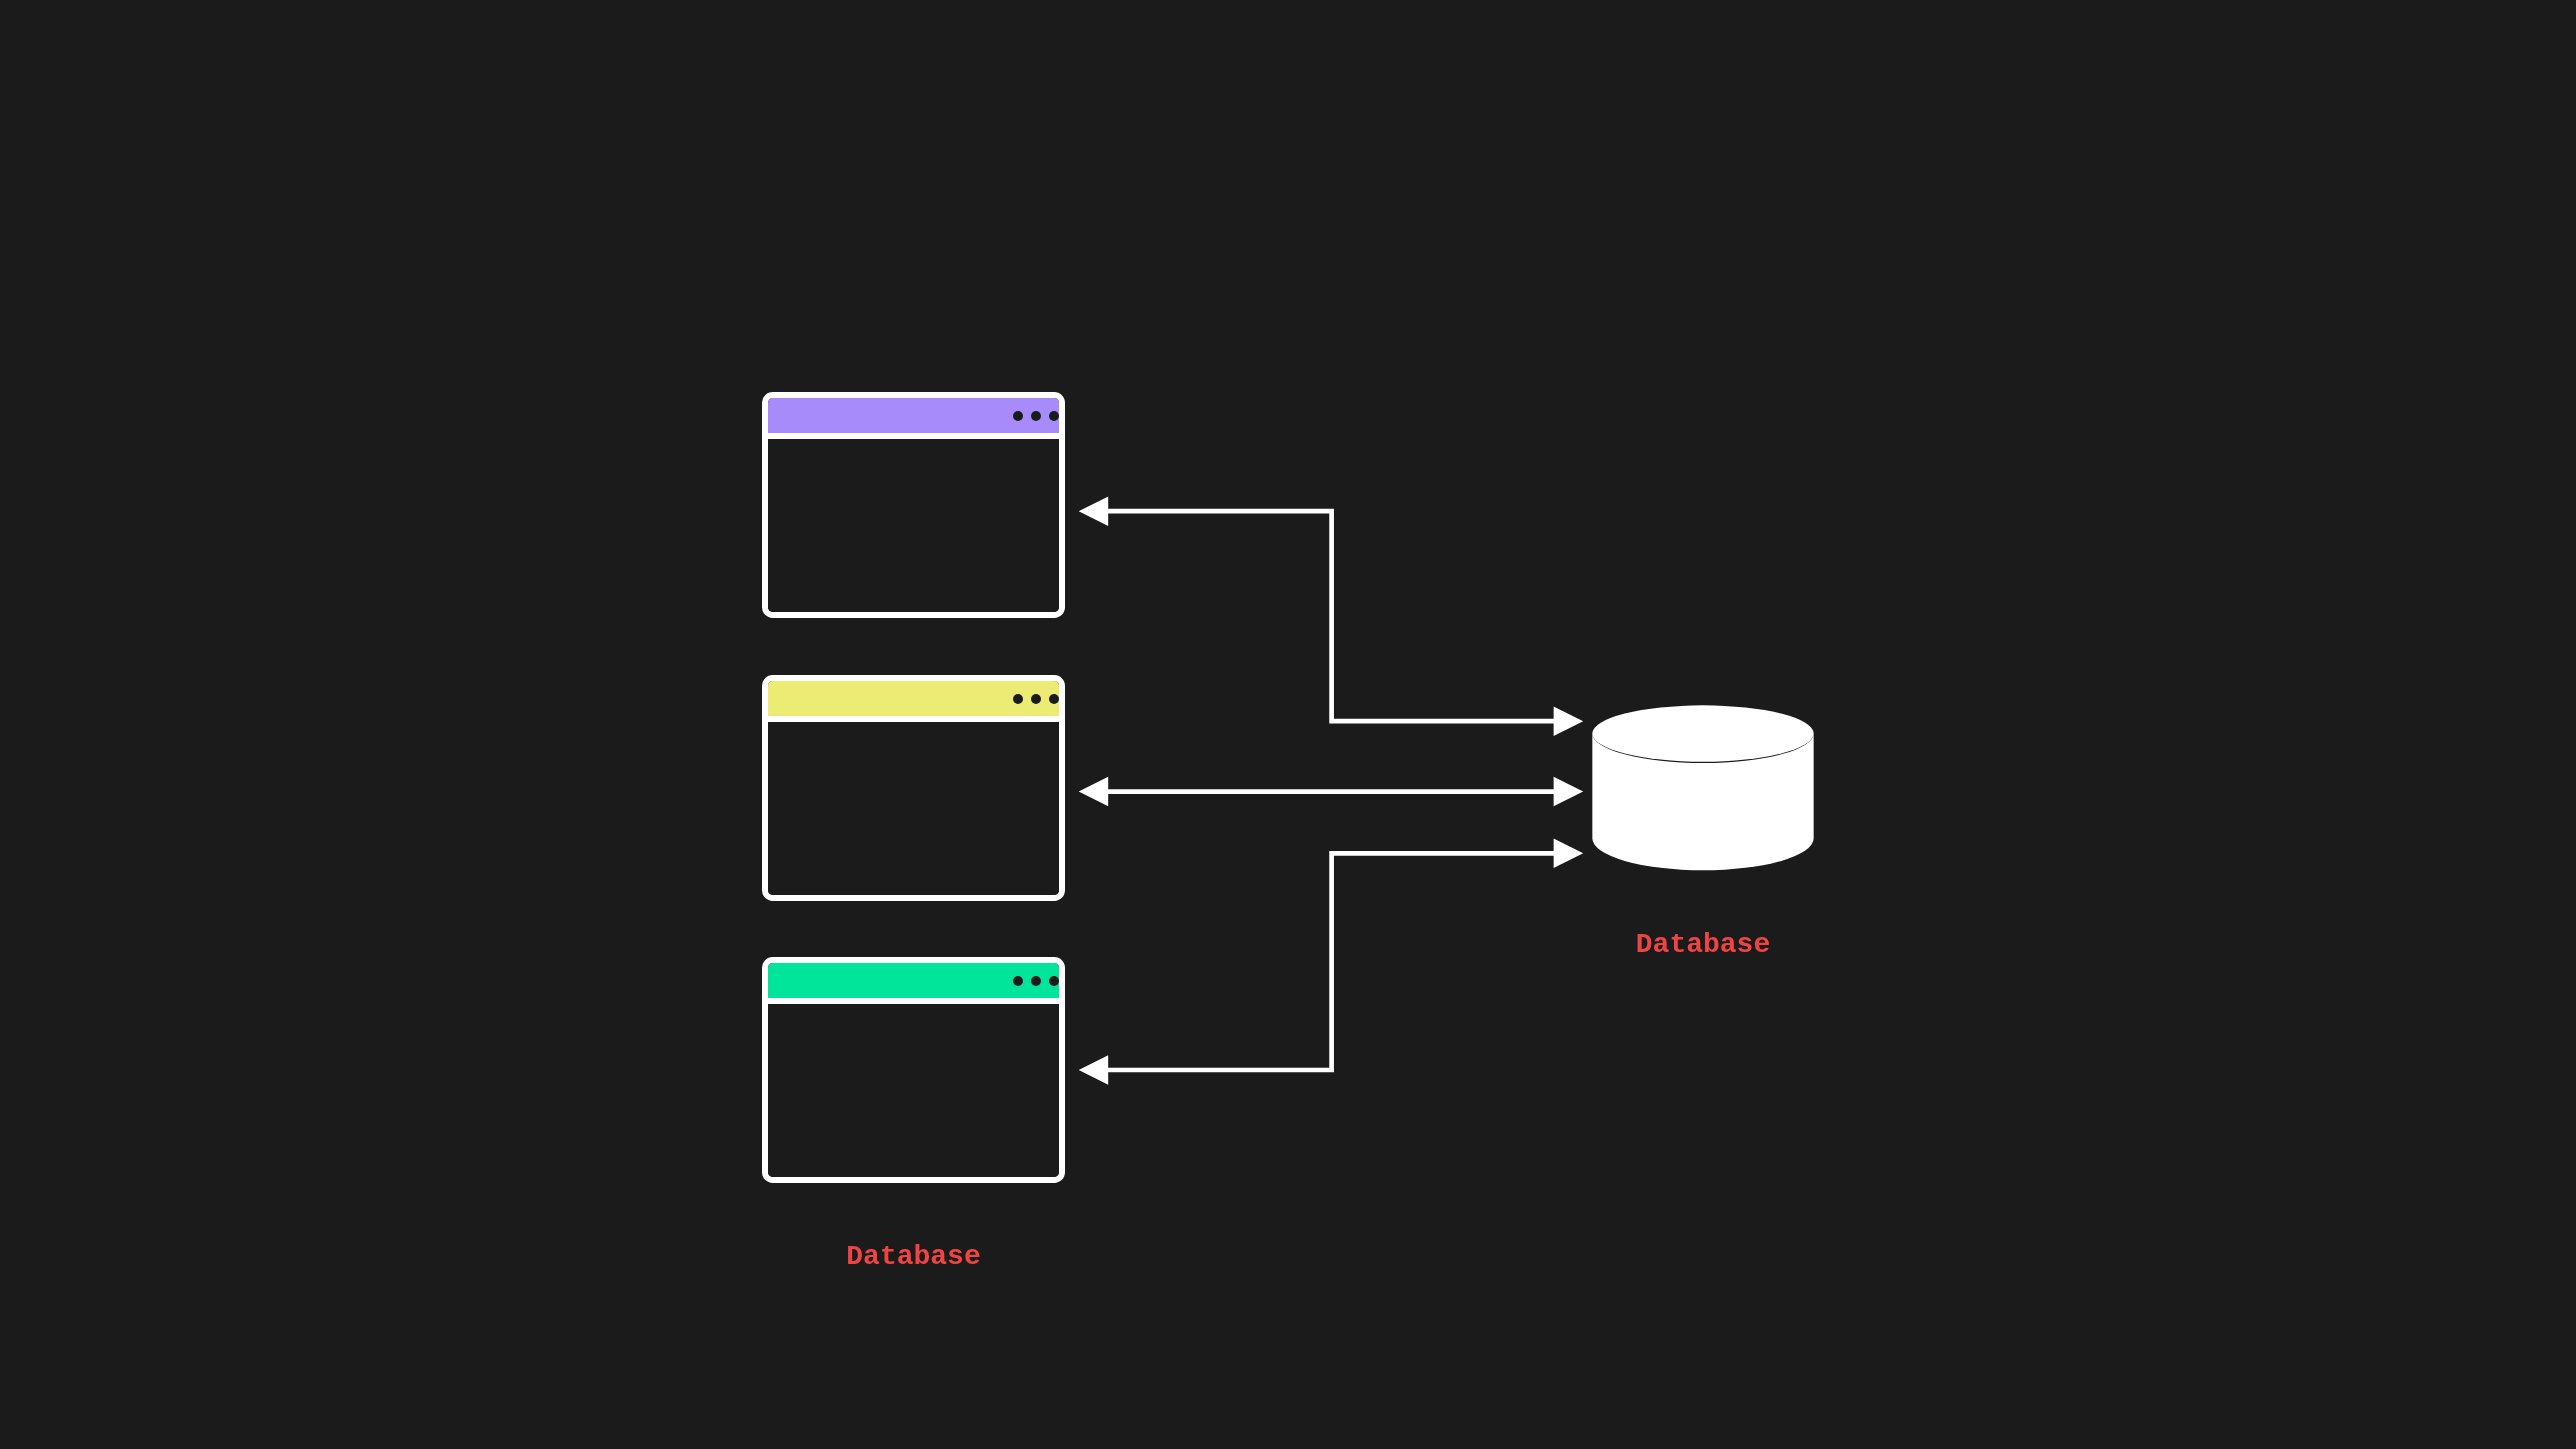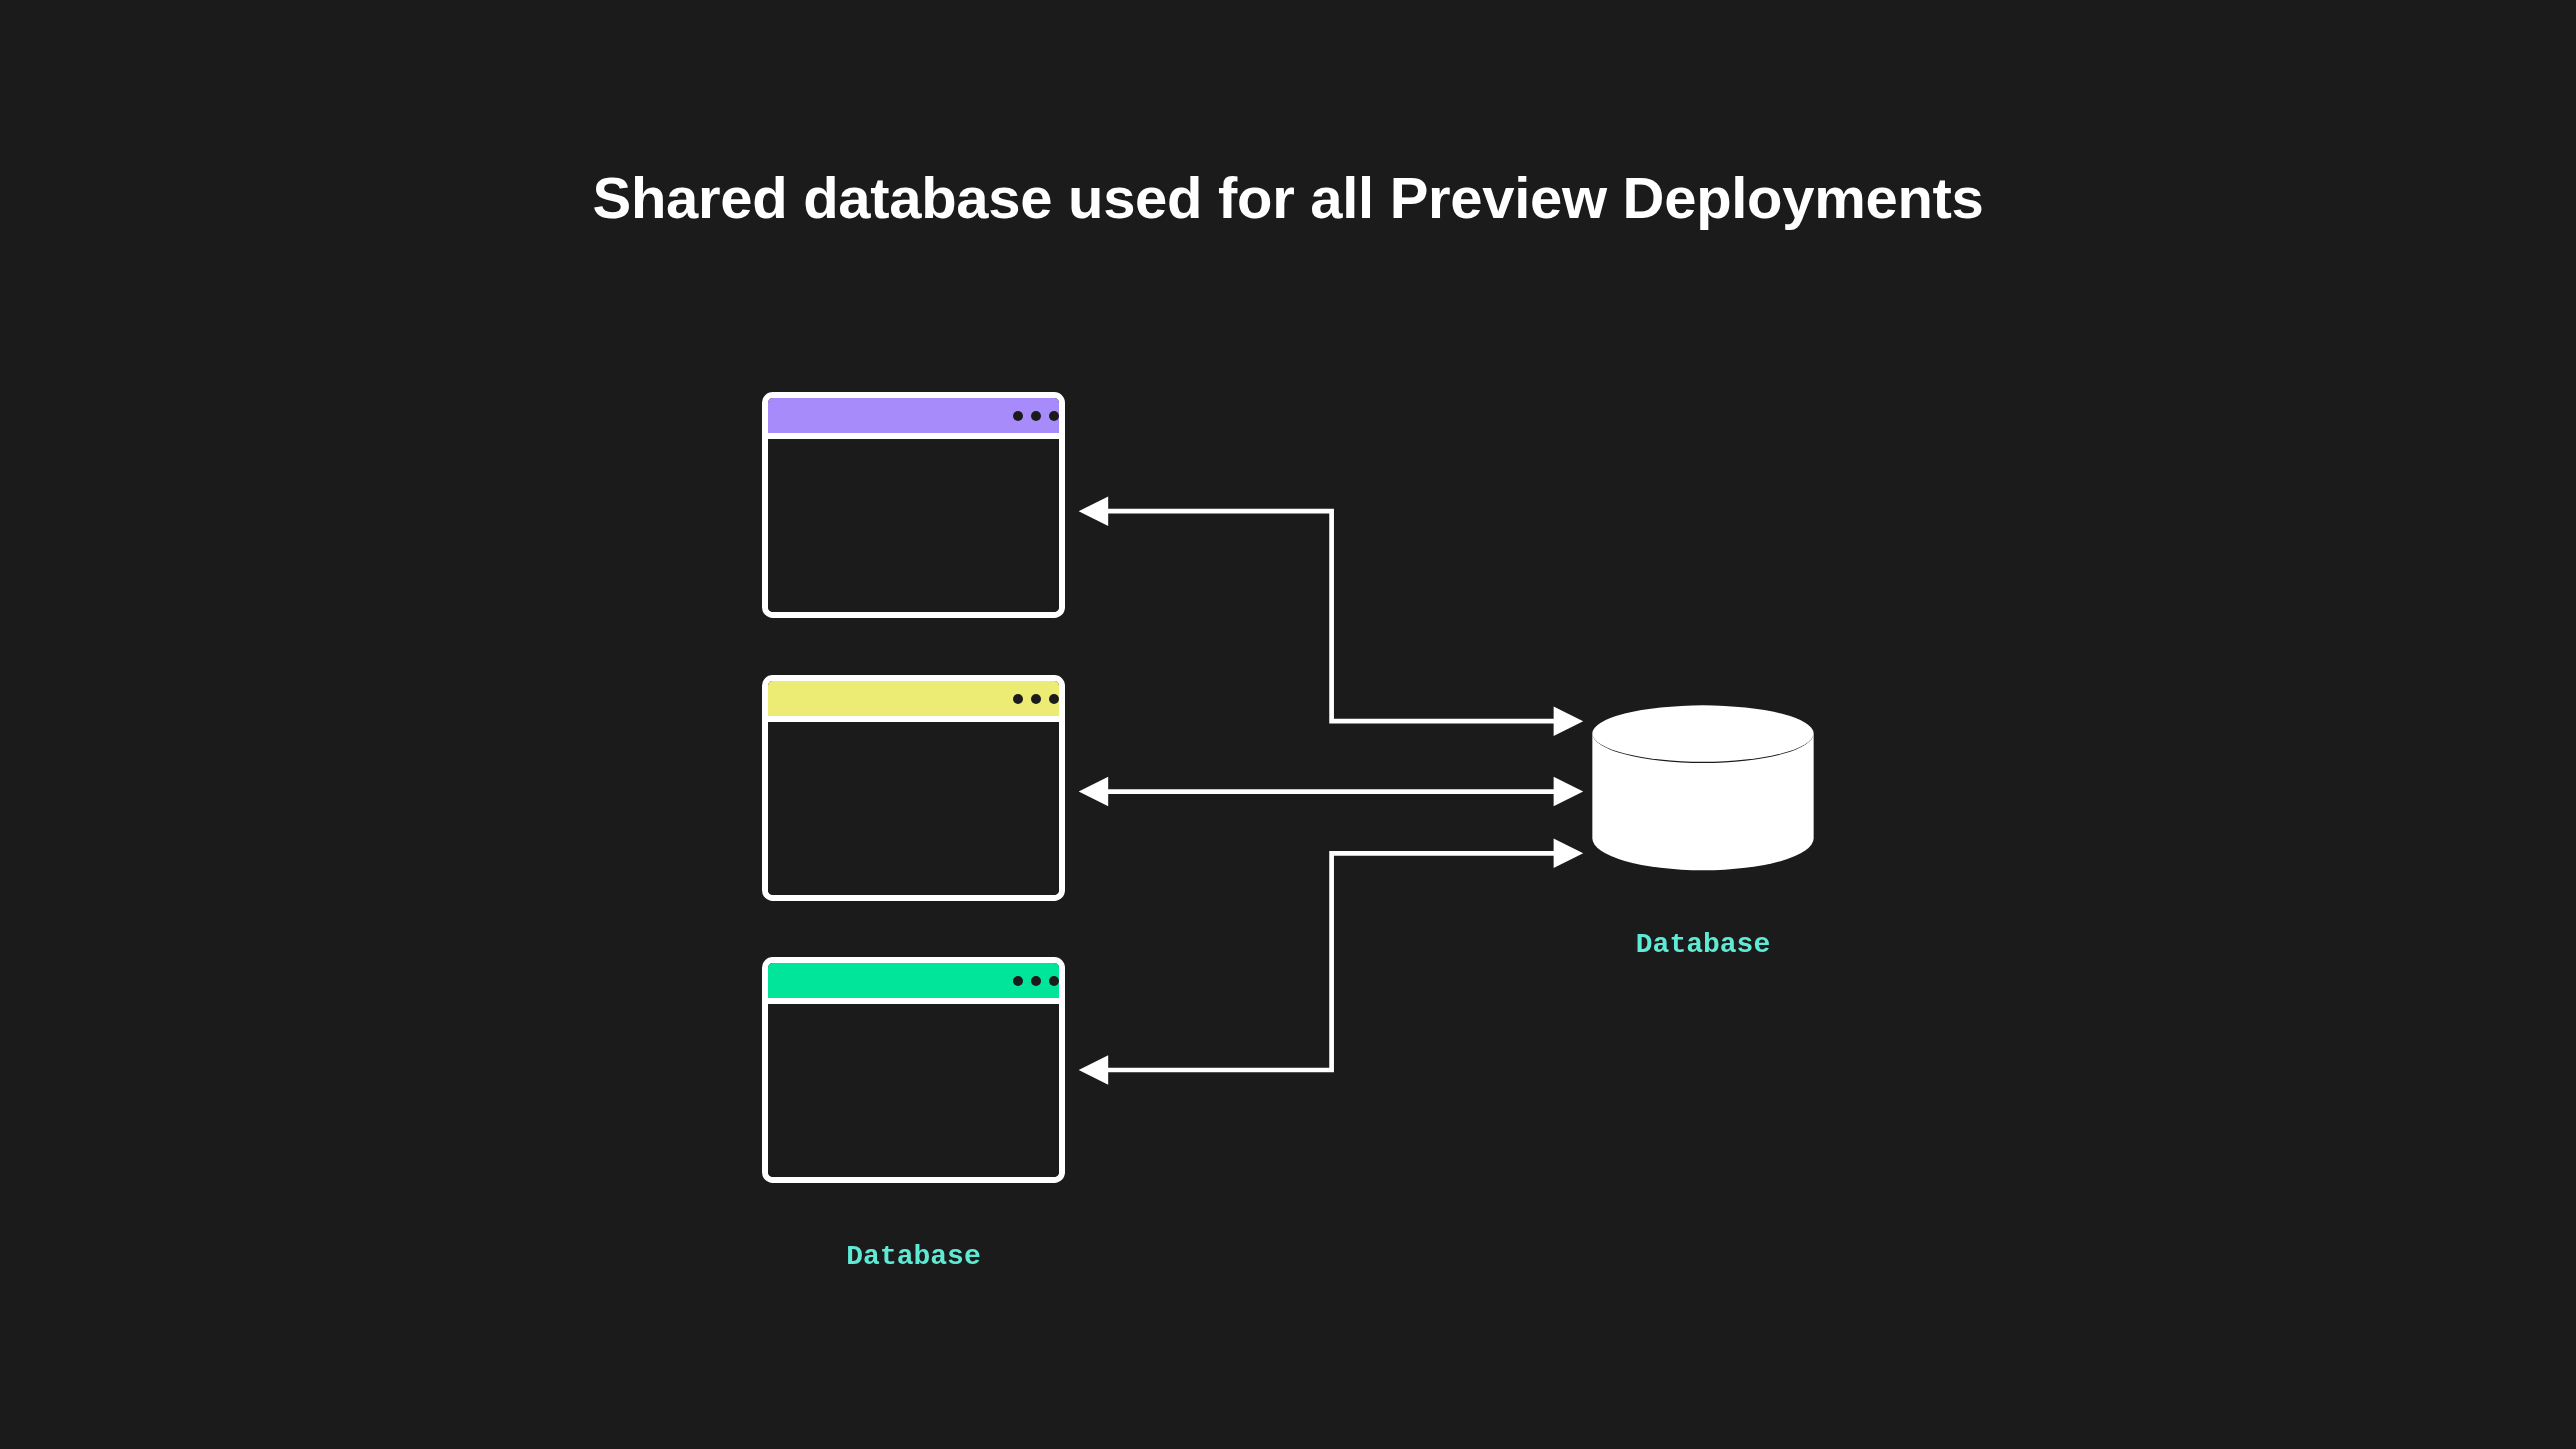--- a/index.html
+++ b/index.html
@@ -81,21 +81,21 @@
     width: 224px;
     height: 169px;
   }
 
   
   .diagram-label {
     position: absolute;
     font-family: "Liberation Mono", monospace;
     font-weight: bold;
     font-size: 28px;
-    color: #5eead4;
+    color: #ef4444;
     white-space: nowrap;
     text-align: center;
   }
   #label-previews {
     left: 762px;
     top: 1241px;
     width: 303px;
   }
   #label-database {
     left: 1591px;
@@ -121,21 +121,20 @@
   }
   .conn-head {
     fill: #ffffff;
   }
 </style>
 </head>
 <body style="background: rgb(27, 27, 27);">
 
 <div id="stage" style="background: rgb(27, 27, 27);">
 
-  <div id="page-title" style="color: rgb(255, 255, 255);">Shared database used for all Preview Deployments</div>
 
   <div class="browser-window" id="window-1" style="left:762px; top:392px; width:303px; height:226px;">
     <div class="browser-titlebar" style="background:#a78bfa;">
       <div class="window-dots">
         <span class="window-dot" style="background: rgb(27, 27, 27);"></span>
         <span class="window-dot" style="background: rgb(27, 27, 27);"></span>
         <span class="window-dot" style="background: rgb(27, 27, 27);"></span>
       </div>
     </div>
     <div class="browser-body" style="height:173px;"></div>

